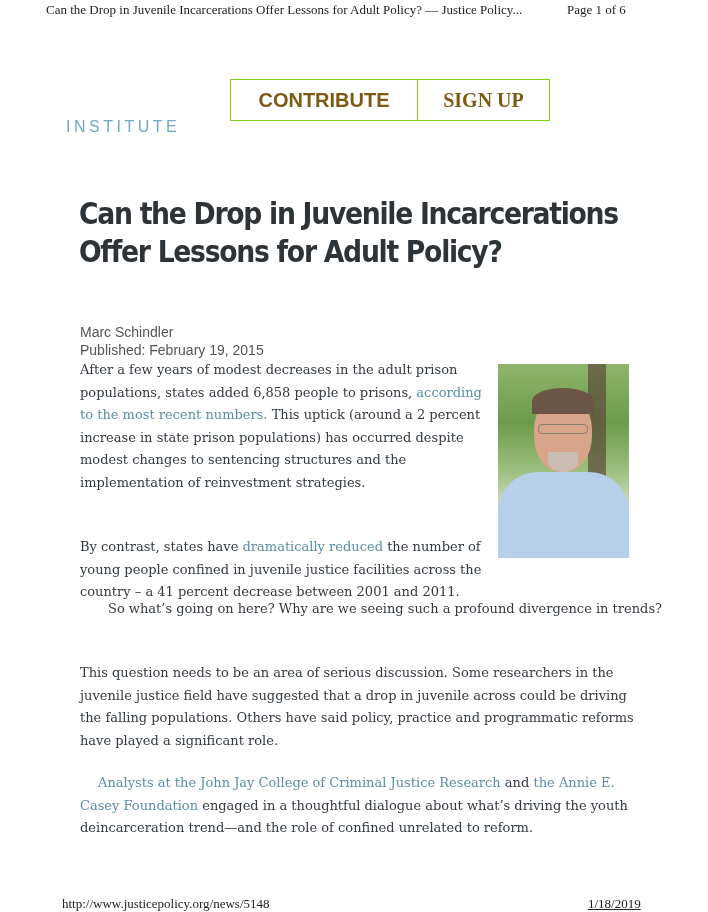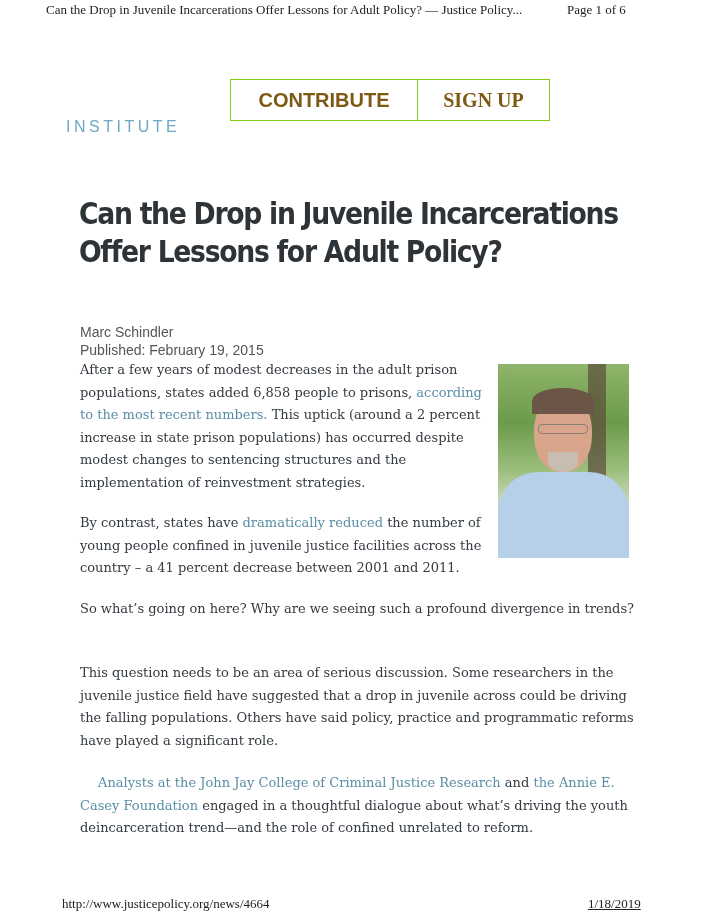--- a/index.html
+++ b/index.html
@@ -143,22 +143,22 @@
       font-size: 13px;
       line-height: 22.5px;
       color: #333a40;
       margin: 0;
     }
     .body-text a {
       color: #5a8ea6;
       text-decoration: none;
     }
     .p1 { top: 359px; width: 410px; }
-    .p2 { top: 512px; width: 410px; }
-    .p3 { top: 598px; width: 560px; }
+    .p2 { top: 536px; width: 410px; }
+    .p3 { top: 598px; width: 560px; margin-left: 28px; }
     .p4 { top: 662px; width: 560px; }
     .p5 { top: 772px; width: 560px; }
     .p5 .indent { display: inline-block; width: 18px; }
     .photo {
       position: absolute;
       left: 498px;
       top: 364px;
       width: 131px;
       height: 194px;
       overflow: hidden;
@@ -271,15 +271,15 @@
 
 <p class="body-text p2"><span>By contrast, states have </span><a>dramatically reduced</a><span> the number of young people confined in juvenile justice facilities across the country – a 41 percent decrease between 2001 and 2011.</span></p>
 
 <p class="body-text p3">So what’s going on here? Why are we seeing such a profound divergence in trends?</p>
 
 <p class="body-text p4">This question needs to be an area of serious discussion. Some researchers in the juvenile justice field have suggested that a drop in juvenile across could be driving the falling populations. Others have said policy, practice and programmatic reforms have played a significant role.</p>
 
 <p class="body-text p5"><span class="indent"></span><a>Analysts at the John Jay College of Criminal Justice Research</a><span> and </span><a>the Annie E. Casey Foundation</a><span> engaged in a thoughtful dialogue about what’s driving the youth deincarceration trend—and the role of confined unrelated to reform.</span></p>
 
 <div class="print-footer">
-  <span class="url">http://www.justicepolicy.org/news/4664</span>
+  <span class="url">http://www.justicepolicy.org/news/5148</span>
   <span class="date">1/18/2019</span>
 </div>
 
 </body></html>

